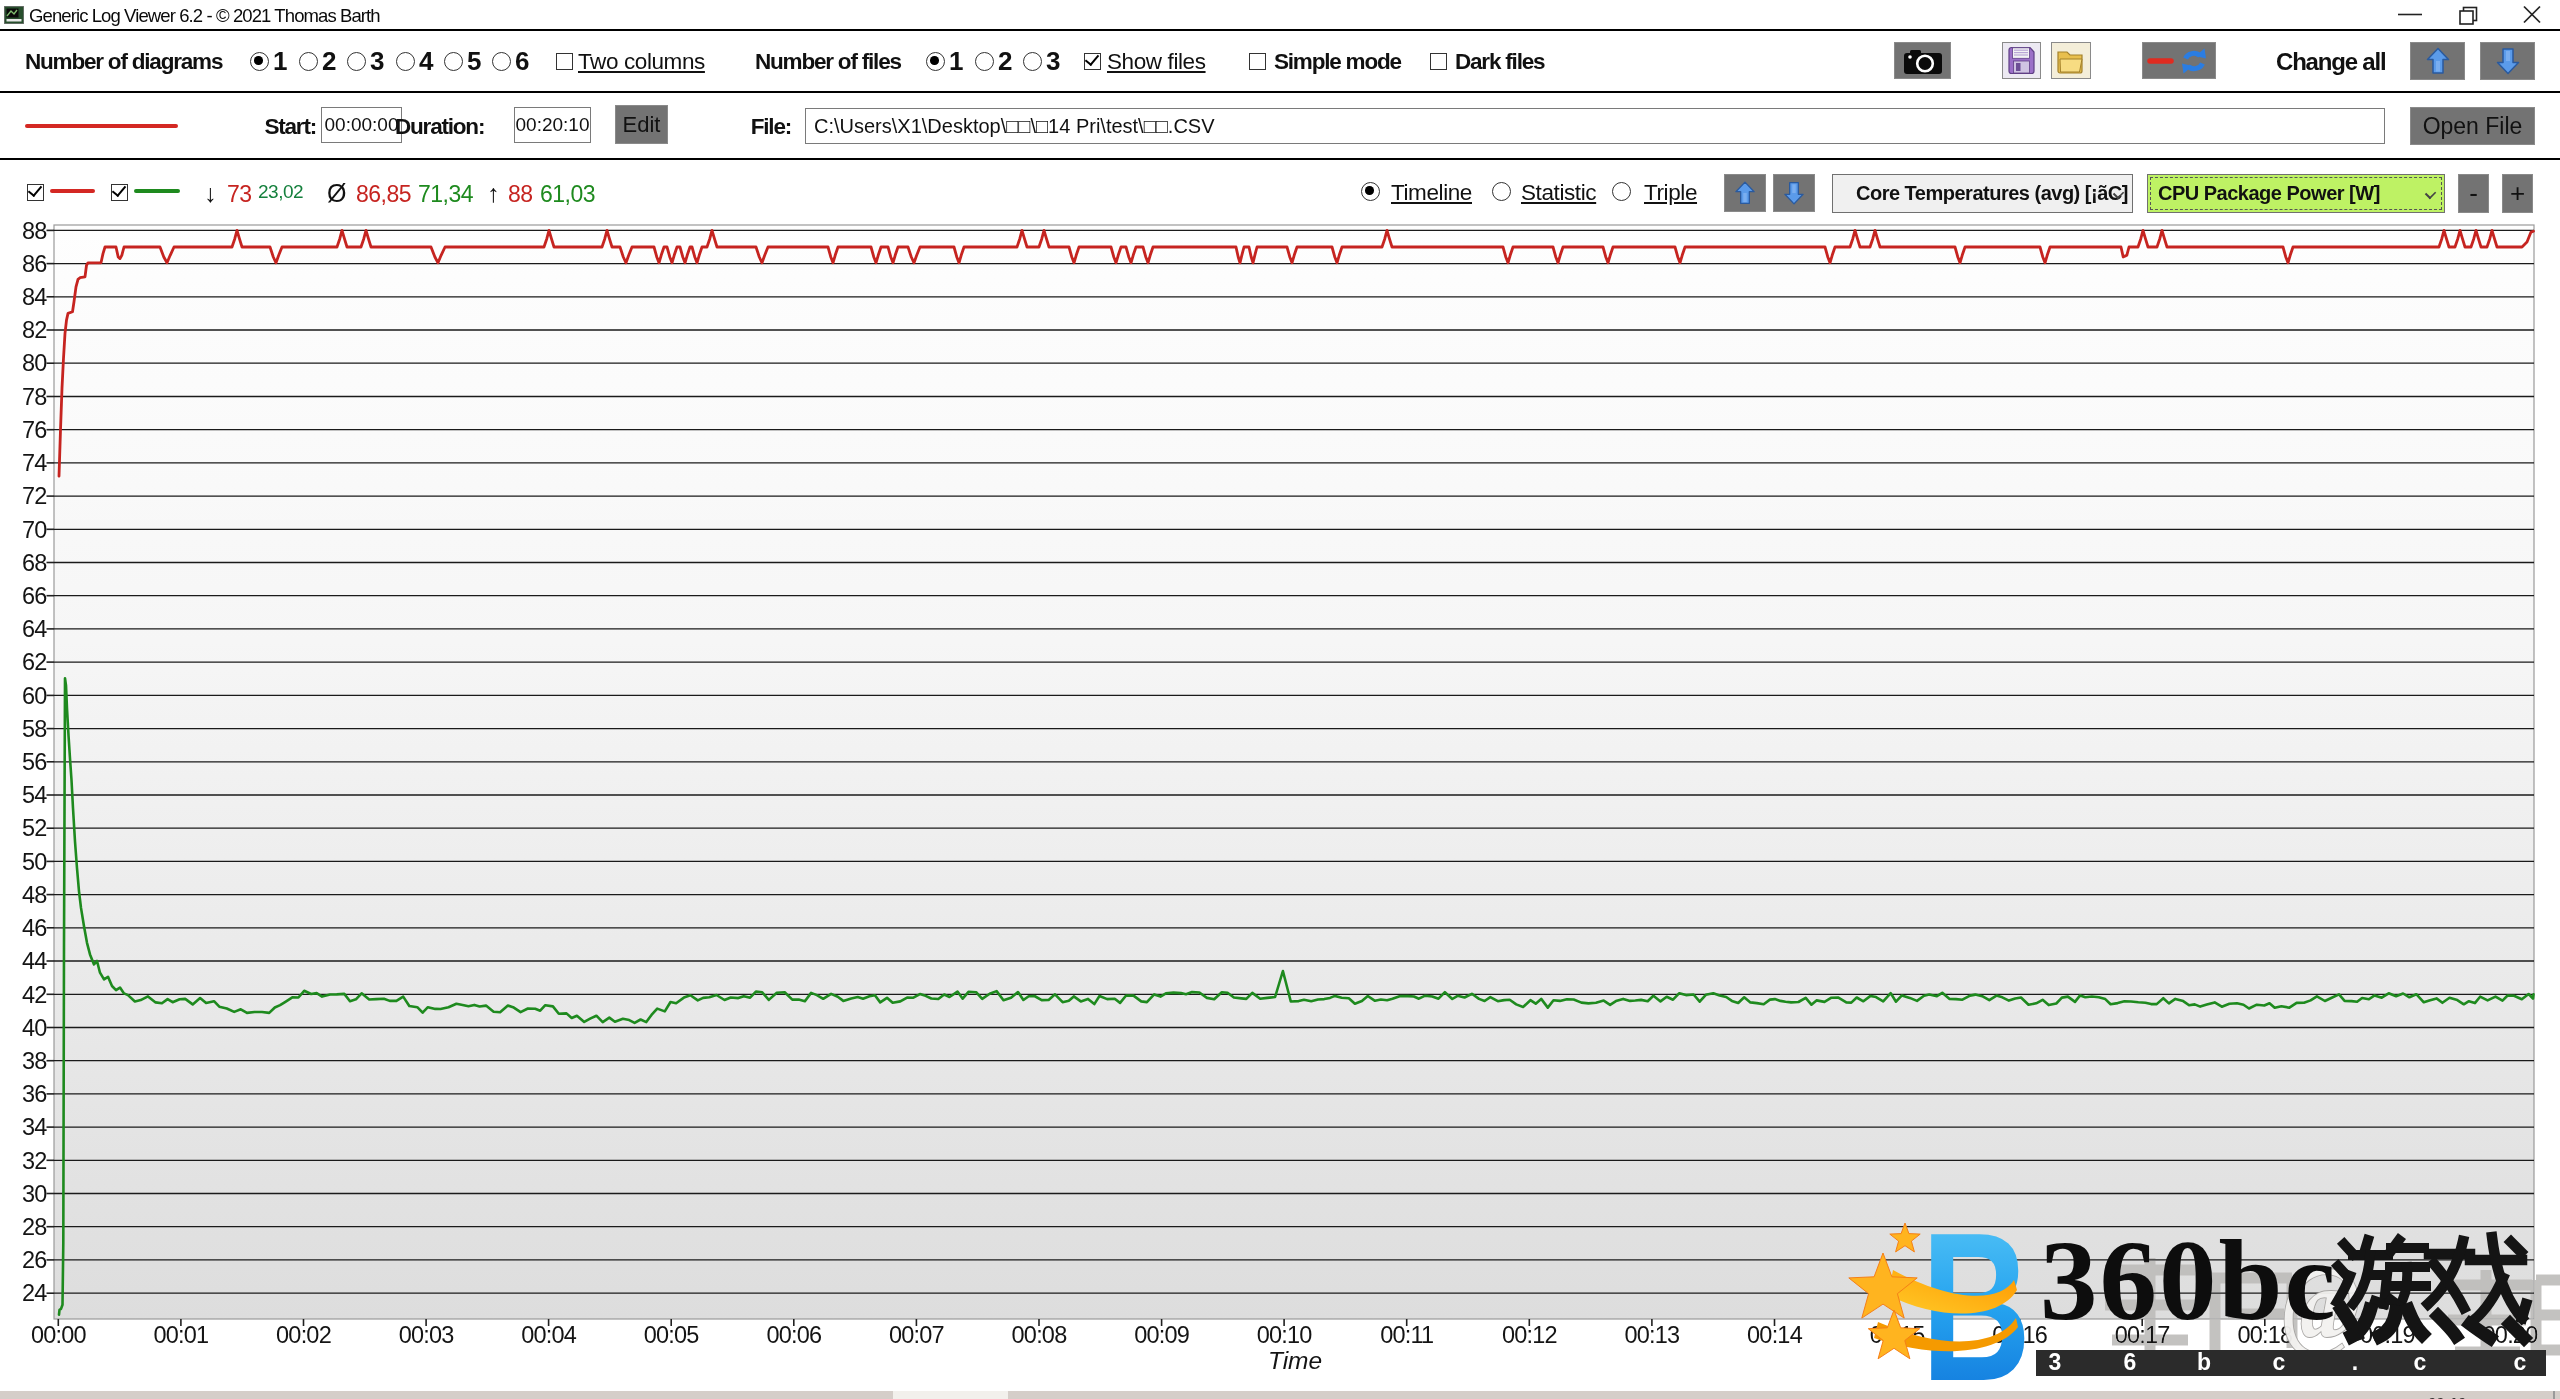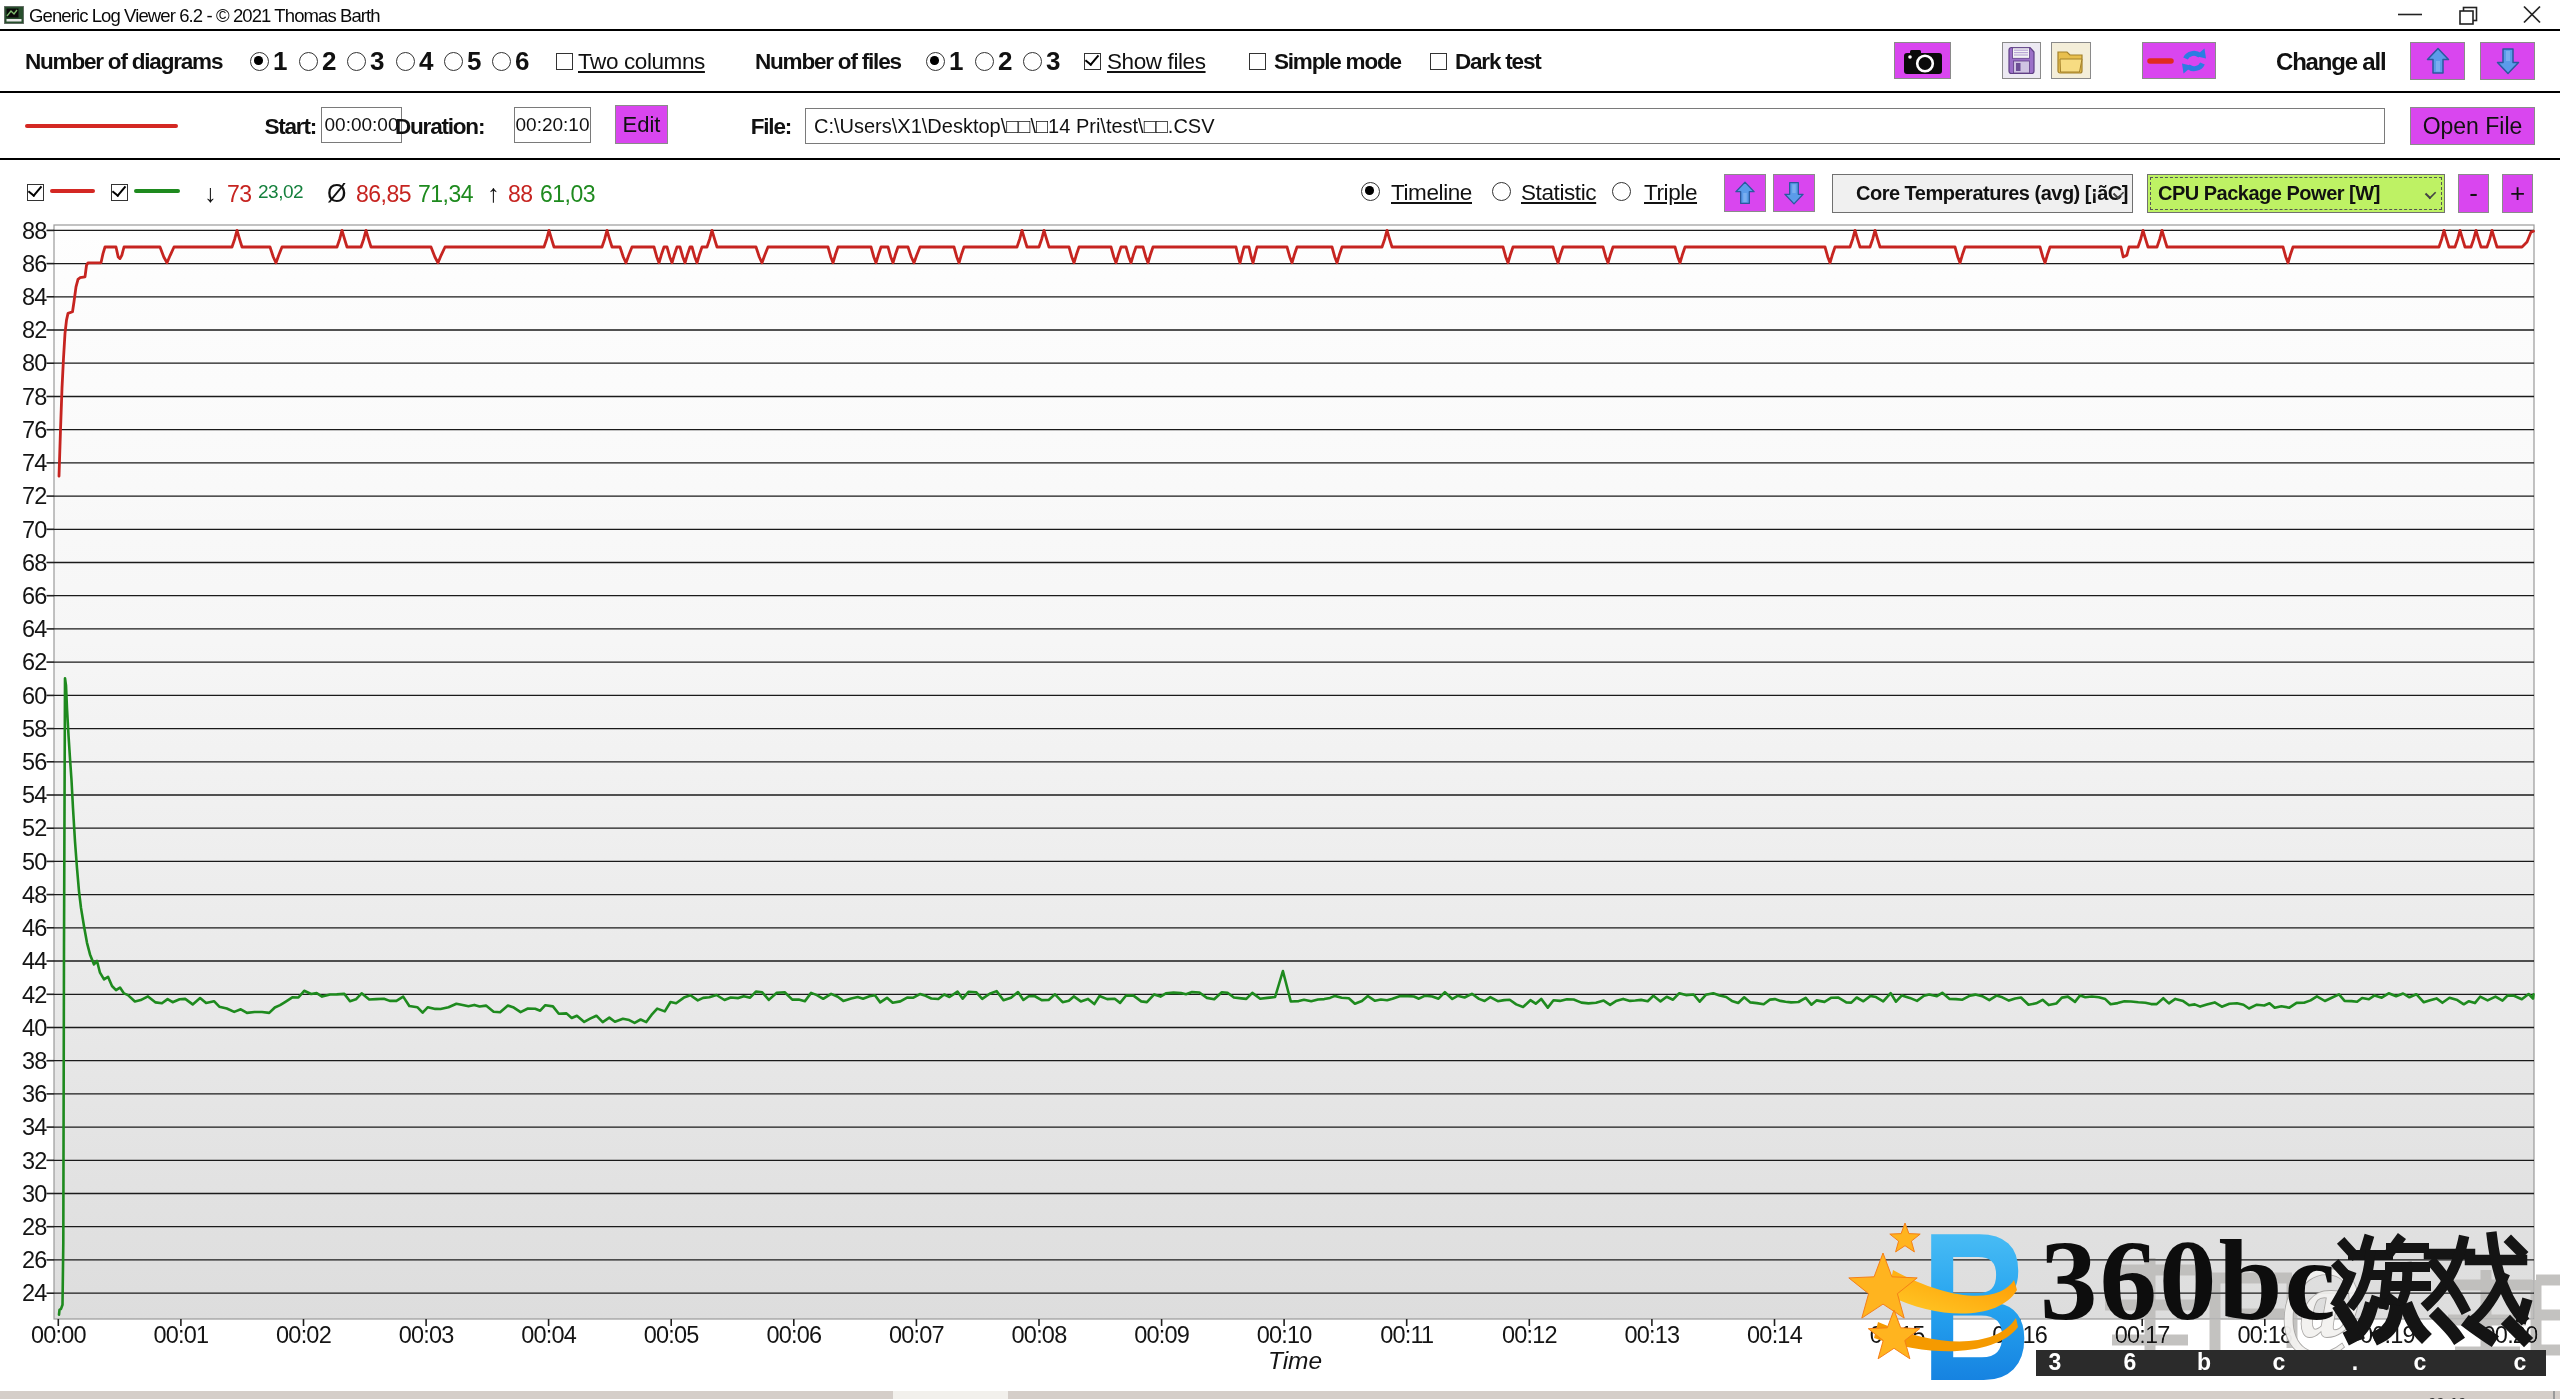--- a/index.html
+++ b/index.html
@@ -9,21 +9,21 @@
 #page { position:relative; width:2560px; height:1399px;border-radius:32px; }
 .sep { position:absolute; left:0; width:2560px; background:#000; }
 .lbl-b { font-weight:bold; font-size:22.5px; letter-spacing:-1.2px; }
 .lbl { font-size:22.5px; letter-spacing:-0.4px;text-decoration:underline; }
 .num { font-weight:bold; font-size:26px; }
 .radio { position:absolute; width:19px; height:19px; border:1.6px solid #333; border-radius:50%; background:#fff; }
 .radio.sel::after { content:""; position:absolute; left:3.4px; top:3.4px; width:8.5px; height:8.5px; border-radius:50%; background:#000; }
 .chk { position:absolute; width:17px; height:17px; border:1.6px solid #333; background:#fff; }
 .chk.on::after { content:""; position:absolute; left:2.5px; top:-2px; width:6px; height:11px;
   border:solid #000; border-width:0 2.8px 2.8px 0; transform:rotate(40deg); }
-.btn { position:absolute; background:#d946ef; border:1.3px solid #8a8a8a; display:flex; align-items:center; justify-content:center; }
+.btn { position:absolute; background:#737373; border:1.3px solid #8a8a8a; display:flex; align-items:center; justify-content:center; }
 .inp { position:absolute; background:#fff; border:1.4px solid #7a7a7a; font-size:19px; display:flex; align-items:center; white-space:nowrap; }
 .dd { position:absolute; background:#f0f0f0; border:1.3px solid #707070; font-weight:bold; font-size:20px; letter-spacing:-0.5px; display:flex; align-items:center; white-space:nowrap; overflow:hidden; }
 .chev { position:absolute; right:9px; top:14px; width:9px; height:9px; border:solid #444; border-width:0 0 2px 2px; transform:rotate(-45deg) scale(1,.8); }
 .swatch { position:absolute; height:4.5px; border-radius:2px; }
 </style>
 </head>
 <body>
 <div id="page">
 
 <svg class="abs" style="left:4px;top:6px" width="20" height="18" viewBox="0 0 20 18">
@@ -62,21 +62,21 @@
     <div class="abs num" style="left:949px;top:46px">1</div>
 <div class="radio" style="left:975px;top:52px"></div>
     <div class="abs num" style="left:998px;top:46px">2</div>
 <div class="radio" style="left:1023px;top:52px"></div>
     <div class="abs num" style="left:1046px;top:46px">3</div>
 <div class="chk on" style="left:1084px;top:53px"></div>
 <div class="abs lbl" style="left:1107px;top:49px">Show files</div>
 <div class="chk" style="left:1249px;top:53px"></div>
 <div class="abs lbl-b" style="left:1274px;top:49px">Simple mode</div>
 <div class="chk" style="left:1430px;top:53px"></div>
-<div class="abs lbl-b" style="left:1455px;top:49px">Dark test</div>
+<div class="abs lbl-b" style="left:1455px;top:49px">Dark files</div>
 
 <div class="btn" style="left:1894px;top:42px;width:57px;height:37px">
 <svg width="40" height="28" viewBox="0 0 40 28">
   <rect x="1" y="6" width="38" height="21" rx="3" fill="#0a0a0a"></rect>
   <rect x="7" y="3" width="11" height="5" rx="1.5" fill="#0a0a0a"></rect>
   <circle cx="22" cy="16.5" r="7.8" fill="none" stroke="#fff" stroke-width="2.6"></circle>
   <circle cx="7" cy="10" r="1.8" fill="#fff"></circle>
 </svg>
     </div>
 <div class="btn" style="left:2002px;top:42px;width:39px;height:37px;background:#ece9f2">

